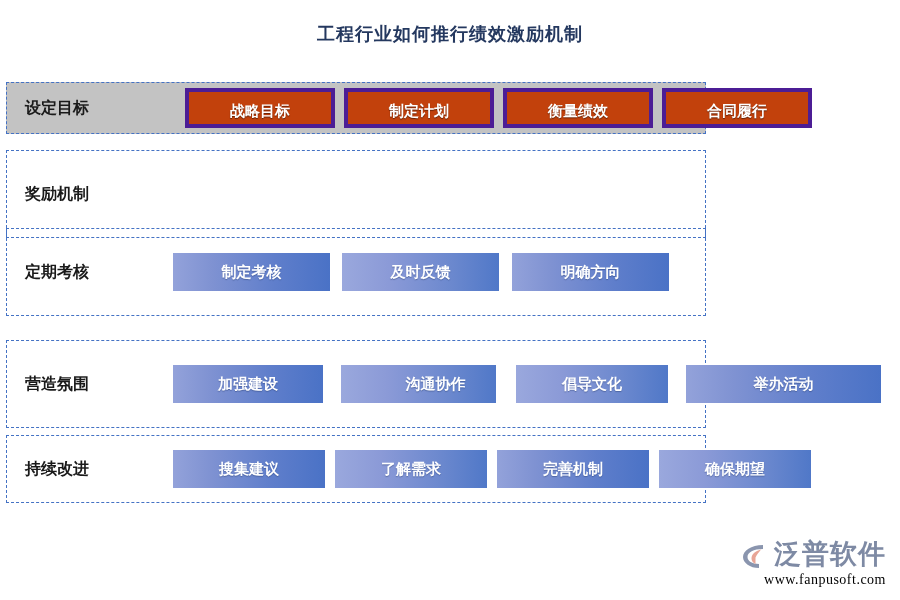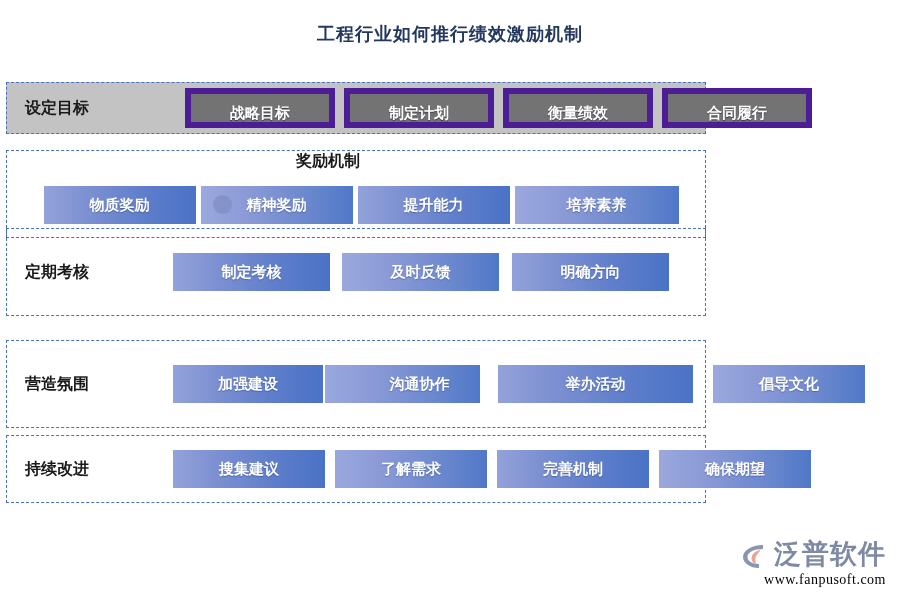--- a/index.html
+++ b/index.html
@@ -70,22 +70,22 @@
     text-align: center;
     font-size: 15px;
     font-weight: bold;
     color: #ffffff;
     box-sizing: border-box;
     white-space: nowrap;
     text-shadow: 0 1px 1px rgba(40,60,110,0.45);
     position: relative;
   }
   .box.grey {
-    background: #737373;
-    border: 6px solid #4c1d95;
+    background: #c2410c;
+    border: 4px solid #4c1d95;
     height: 40px;
     line-height: 38px;
     text-shadow: 0 1px 1px rgba(0,0,0,0.5);
   }
   .box.blue {
     background: linear-gradient(to right, #93a2da 0%, #7f92d2 25%, #5f7ecb 65%, #4a72c6 100%);
   }
   .box.blue.alt {
     background: linear-gradient(to right, #9aa8dd 0%, #8b9ad7 30%, #6b88ce 70%, #5078c8 100%);
   }
@@ -144,44 +144,38 @@
 <div id="rows-container">
     <div class="row header-row" style="top: 82px; height: 52px;">
       <div class="row-label">设定目标</div>
       <div class="boxes">
         <div class="box grey" style="width: 150px; margin-left: 22px;"><span>战略目标</span></div>
         <div class="box grey" style="width: 150px; margin-left: 9px;"><span>制定计划</span></div>
         <div class="box grey" style="width: 150px; margin-left: 9px;"><span>衡量绩效</span></div>
         <div class="box grey" style="width: 150px; margin-left: 9px;"><span>合同履行</span></div>
       </div>
     </div>
-    <div class="row" style="top: 150px; height: 88px; flex-direction: column;">
+    <div class="row" style="top: 150px; height: 88px;">
       <div class="row-label">奖励机制</div>
-      <div class="boxes">
-        <div class="box blue" style="width: 152px; margin-left: 10px;"><span>物质奖励</span></div>
-        <div class="box blue alt" style="width: 152px; margin-left: 5px;"><span class="artifact"></span><span>精神奖励</span></div>
-        <div class="box blue" style="width: 152px; margin-left: 5px;"><span>提升能力</span></div>
-        <div class="box blue alt" style="width: 164px; margin-left: 5px;"><span>培养素养</span></div>
-      </div>
     </div>
     <div class="row" style="top: 228px; height: 88px;">
       <div class="row-label">定期考核</div>
       <div class="boxes">
         <div class="box blue" style="width: 157px; margin-left: 10px;"><span>制定考核</span></div>
         <div class="box blue alt" style="width: 157px; margin-left: 12px;"><span>及时反馈</span></div>
         <div class="box blue" style="width: 157px; margin-left: 13px;"><span>明确方向</span></div>
       </div>
     </div>
     <div class="row" style="top: 340px; height: 88px;">
       <div class="row-label">营造氛围</div>
       <div class="boxes">
         <div class="box blue" style="width: 150px; margin-left: 10px;"><span>加强建设</span></div>
-        <div class="box blue alt" style="width: 155px; margin-left: 2px; padding-left: 34px;"><span>沟通协作</span></div>
+        <div class="box blue alt" style="width: 155px; margin-left: 18px; padding-left: 34px;"><span>沟通协作</span></div>
+        <div class="box blue alt" style="width: 152px; margin-left: 20px;"><span>倡导文化</span></div>
         <div class="box blue" style="width: 195px; margin-left: 18px;"><span>举办活动</span></div>
-        <div class="box blue alt" style="width: 152px; margin-left: 20px;"><span>倡导文化</span></div>
       </div>
     </div>
     <div class="row" style="top: 435px; height: 68px;">
       <div class="row-label">持续改进</div>
       <div class="boxes">
         <div class="box blue" style="width: 152px; margin-left: 10px;"><span>搜集建议</span></div>
         <div class="box blue alt" style="width: 152px; margin-left: 10px;"><span>了解需求</span></div>
         <div class="box blue" style="width: 152px; margin-left: 10px;"><span>完善机制</span></div>
         <div class="box blue alt" style="width: 152px; margin-left: 10px;"><span>确保期望</span></div>
       </div>

